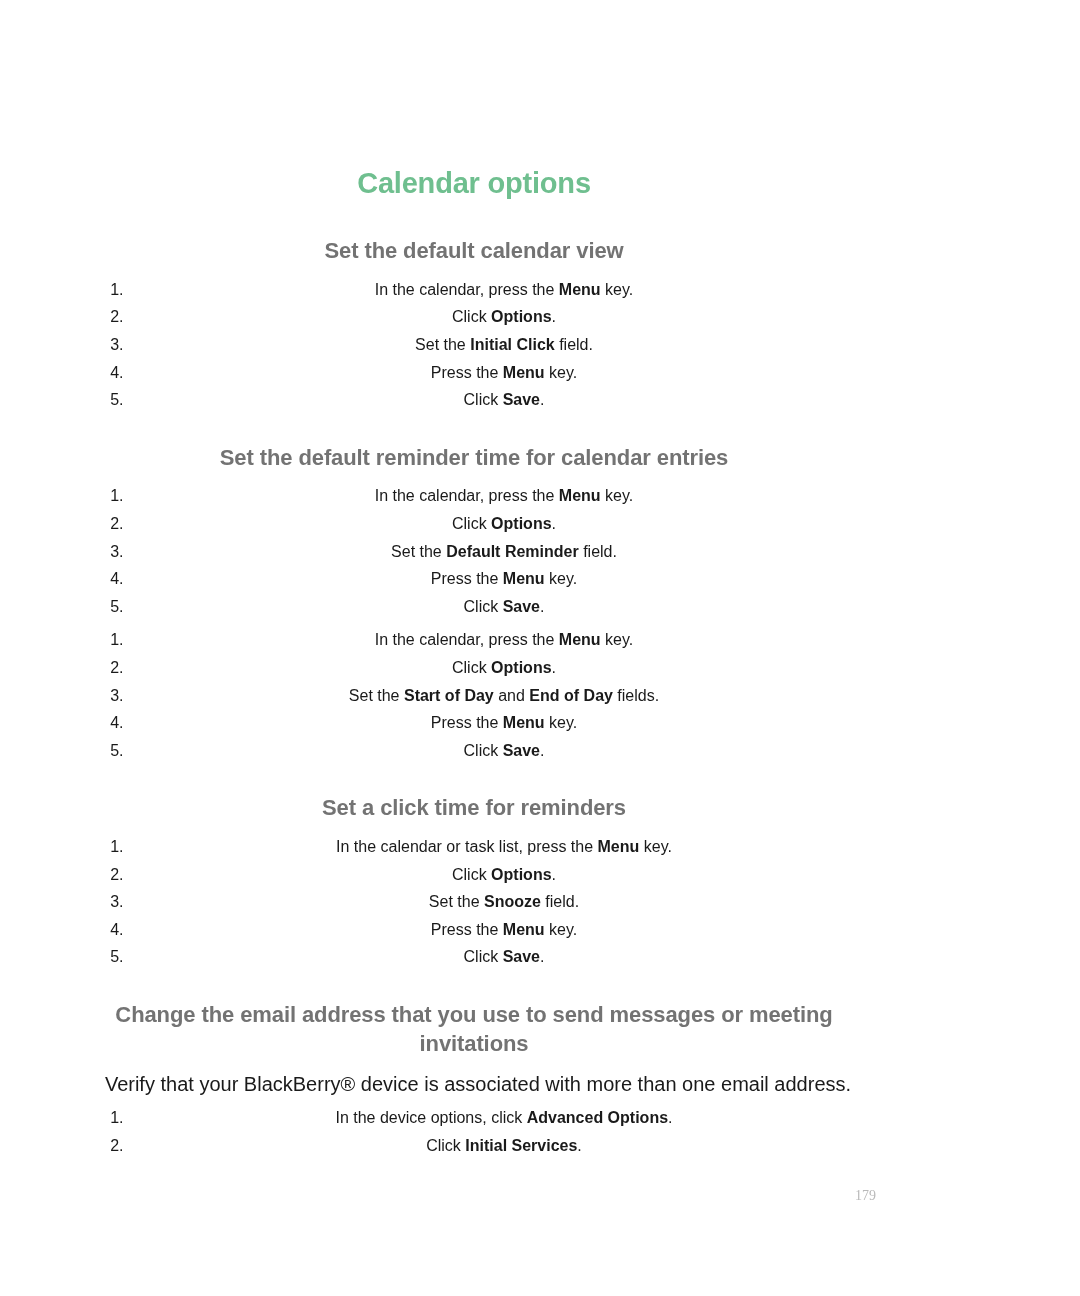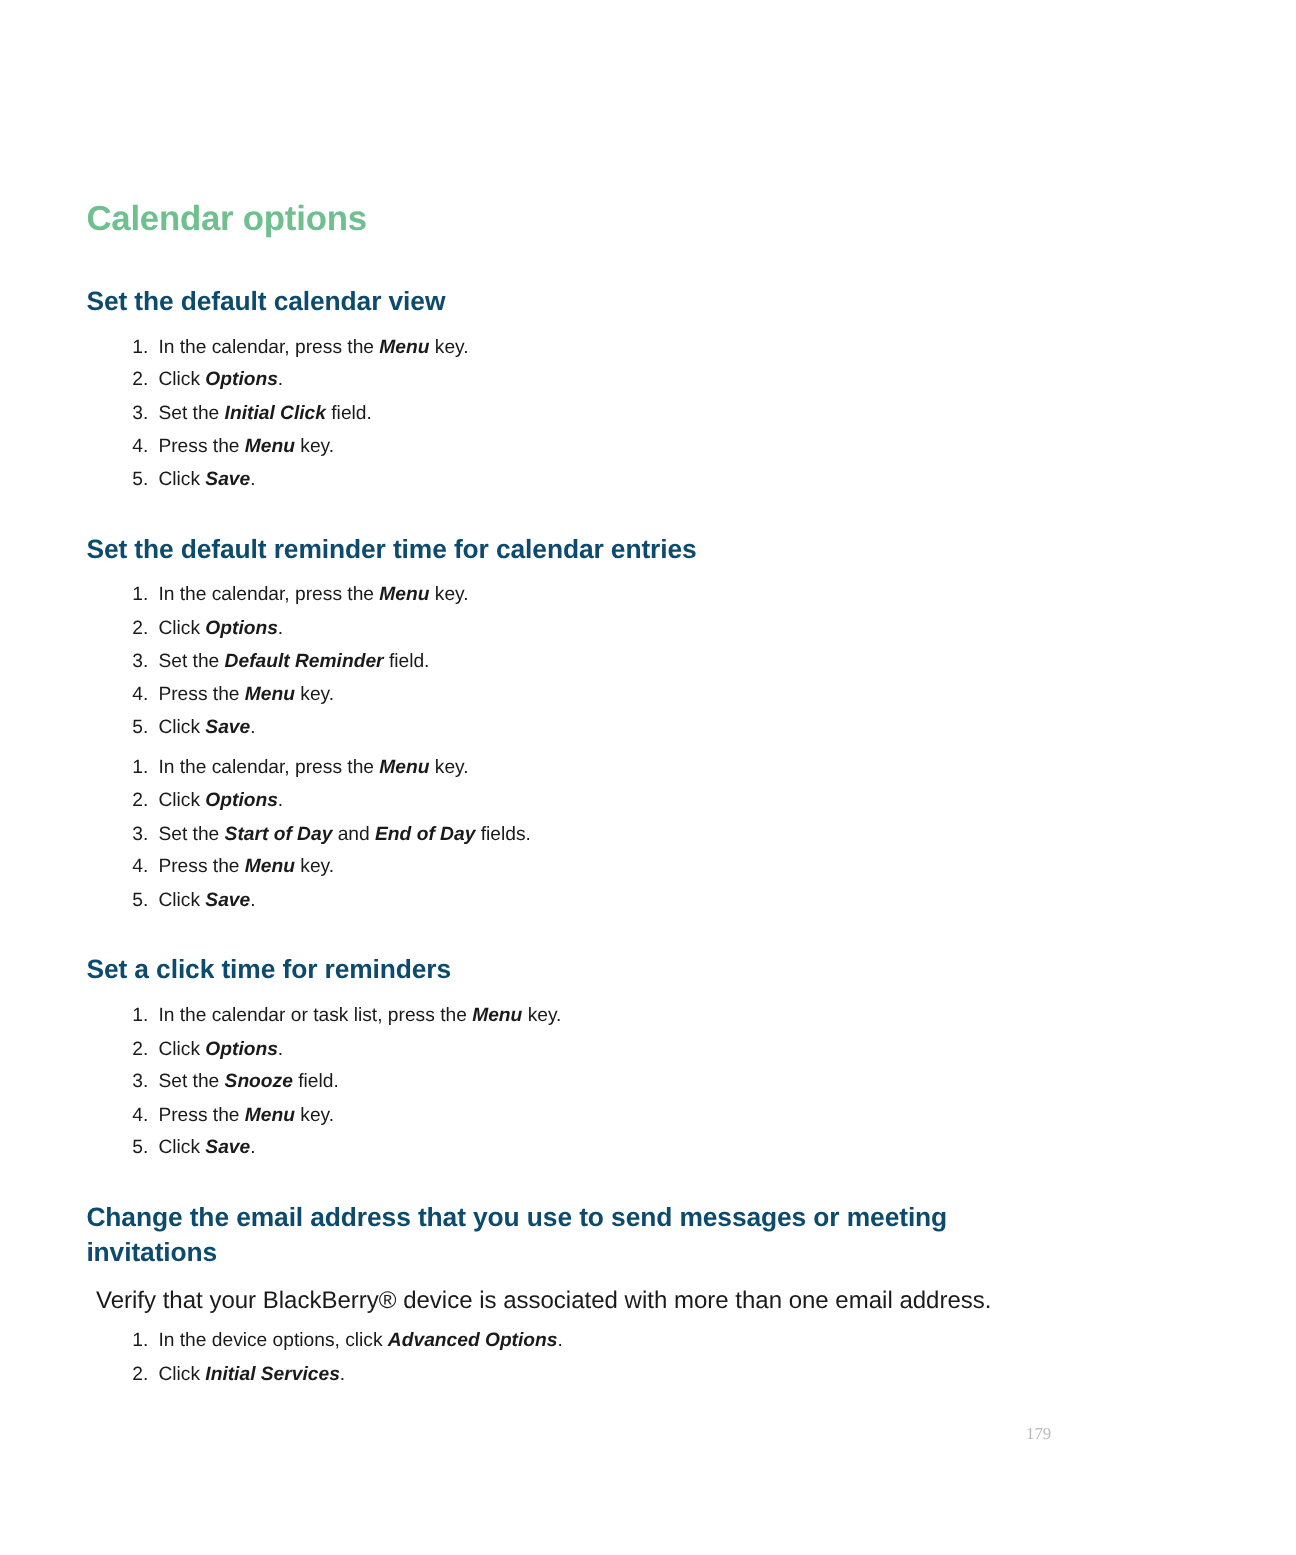--- a/index.html
+++ b/index.html
@@ -9,55 +9,56 @@
     width: 1080px;
   }
   .page {
     position: relative;
     box-sizing: border-box;
     width: 948px;
     min-height: 1296px;
     padding: 165px 72px 40px 72px;
     font-family: "Segoe UI", "Helvetica Neue", Arial, sans-serif;
     color: #1a1a1a;
+    text-align: center;
   }
   h1.page-title {
     margin: 0 0 36px 0;
     font-size: 29px;
     line-height: 1.25;
     font-weight: 700;
     letter-spacing: -0.2px;
     color: #6fbf8f;
   }
   h2.section-heading {
     margin: 30px 0 10px 0;
     font-size: 22px;
     line-height: 1.3;
     font-weight: 700;
     letter-spacing: -0.1px;
-    color: #0c4a6e;
+    color: #737373;
   }
   p.intro {
     margin: 4px 0 4px 8px;
     font-size: 20px;
     line-height: 1.6;
     color: #1a1a1a;
   }
   ol.steps {
     margin: 2px 0 6px 0;
     padding-left: 56px;
     font-size: 16px;
     line-height: 1.6;
     color: #1a1a1a;
   }
   ol.steps li {
     margin: 0;
     padding: 1px 0 1px 4px;
   }
-  .bold { font-weight: 700; font-style: italic; }
+  .bold { font-weight: 700; }
   .page-number {
     position: absolute;
     right: 72px;
     bottom: 92px;
     font-size: 14px;
     color: #b9b9b9;
     font-family: Liberation Serif, serif;
   }
 </style>
 </head>

